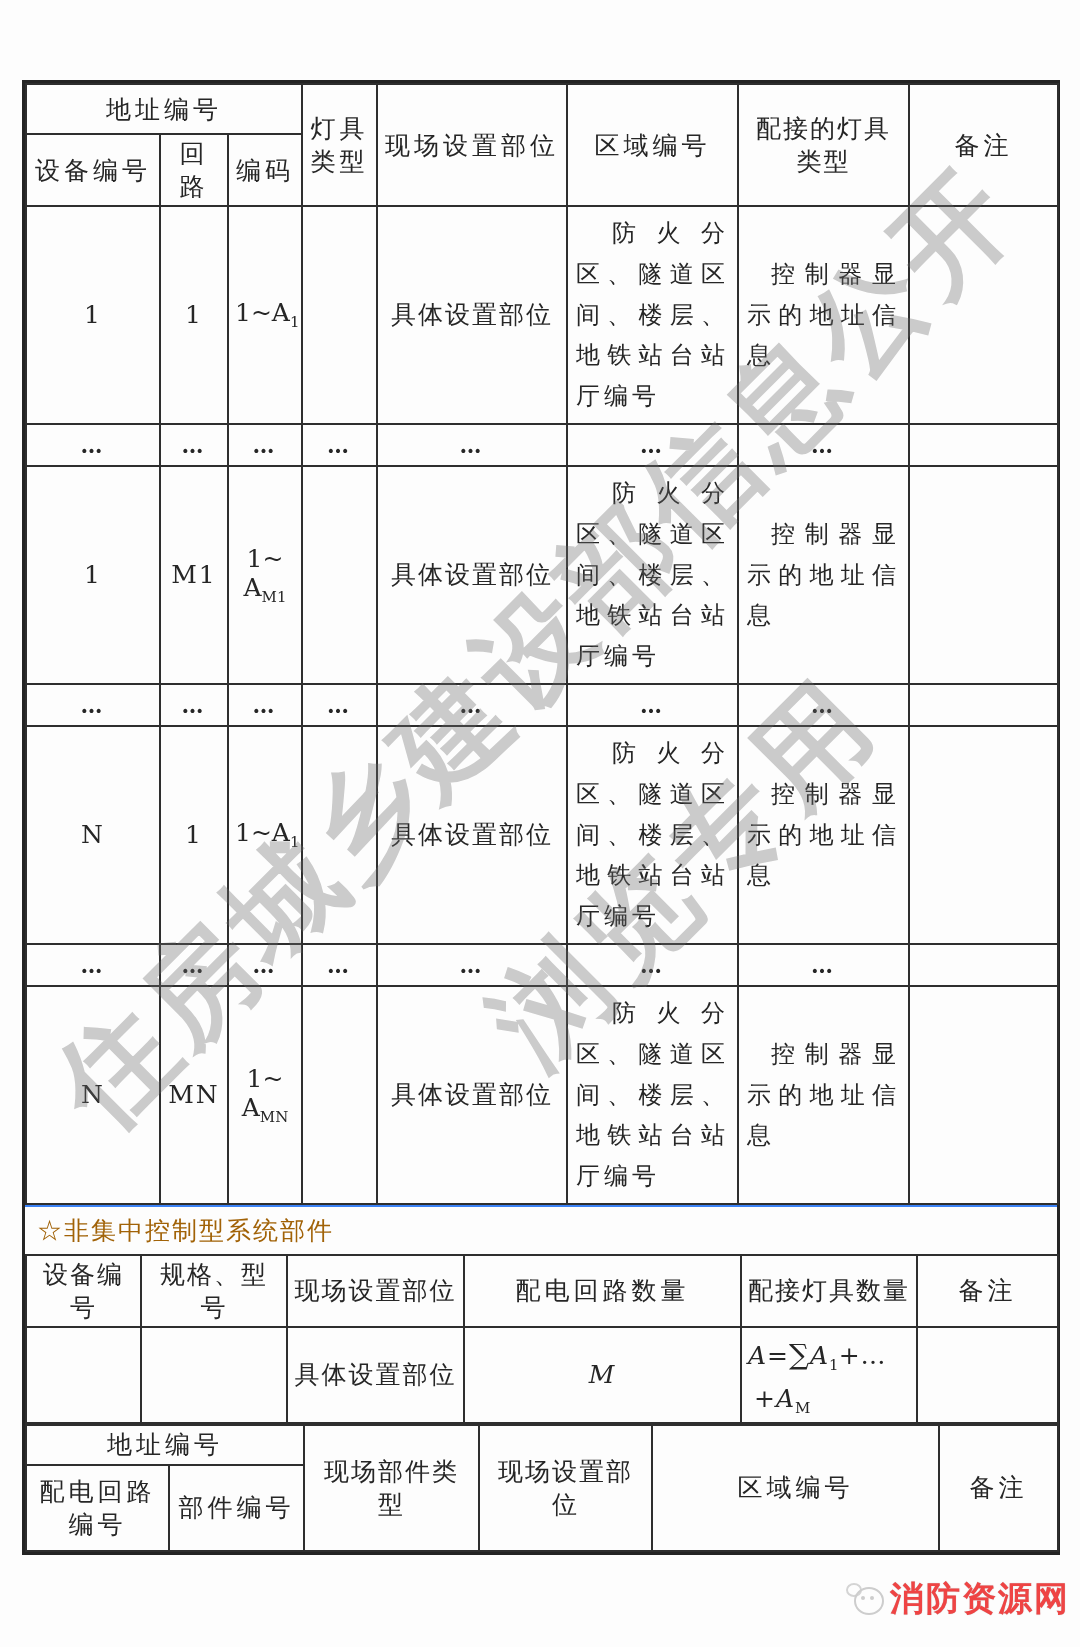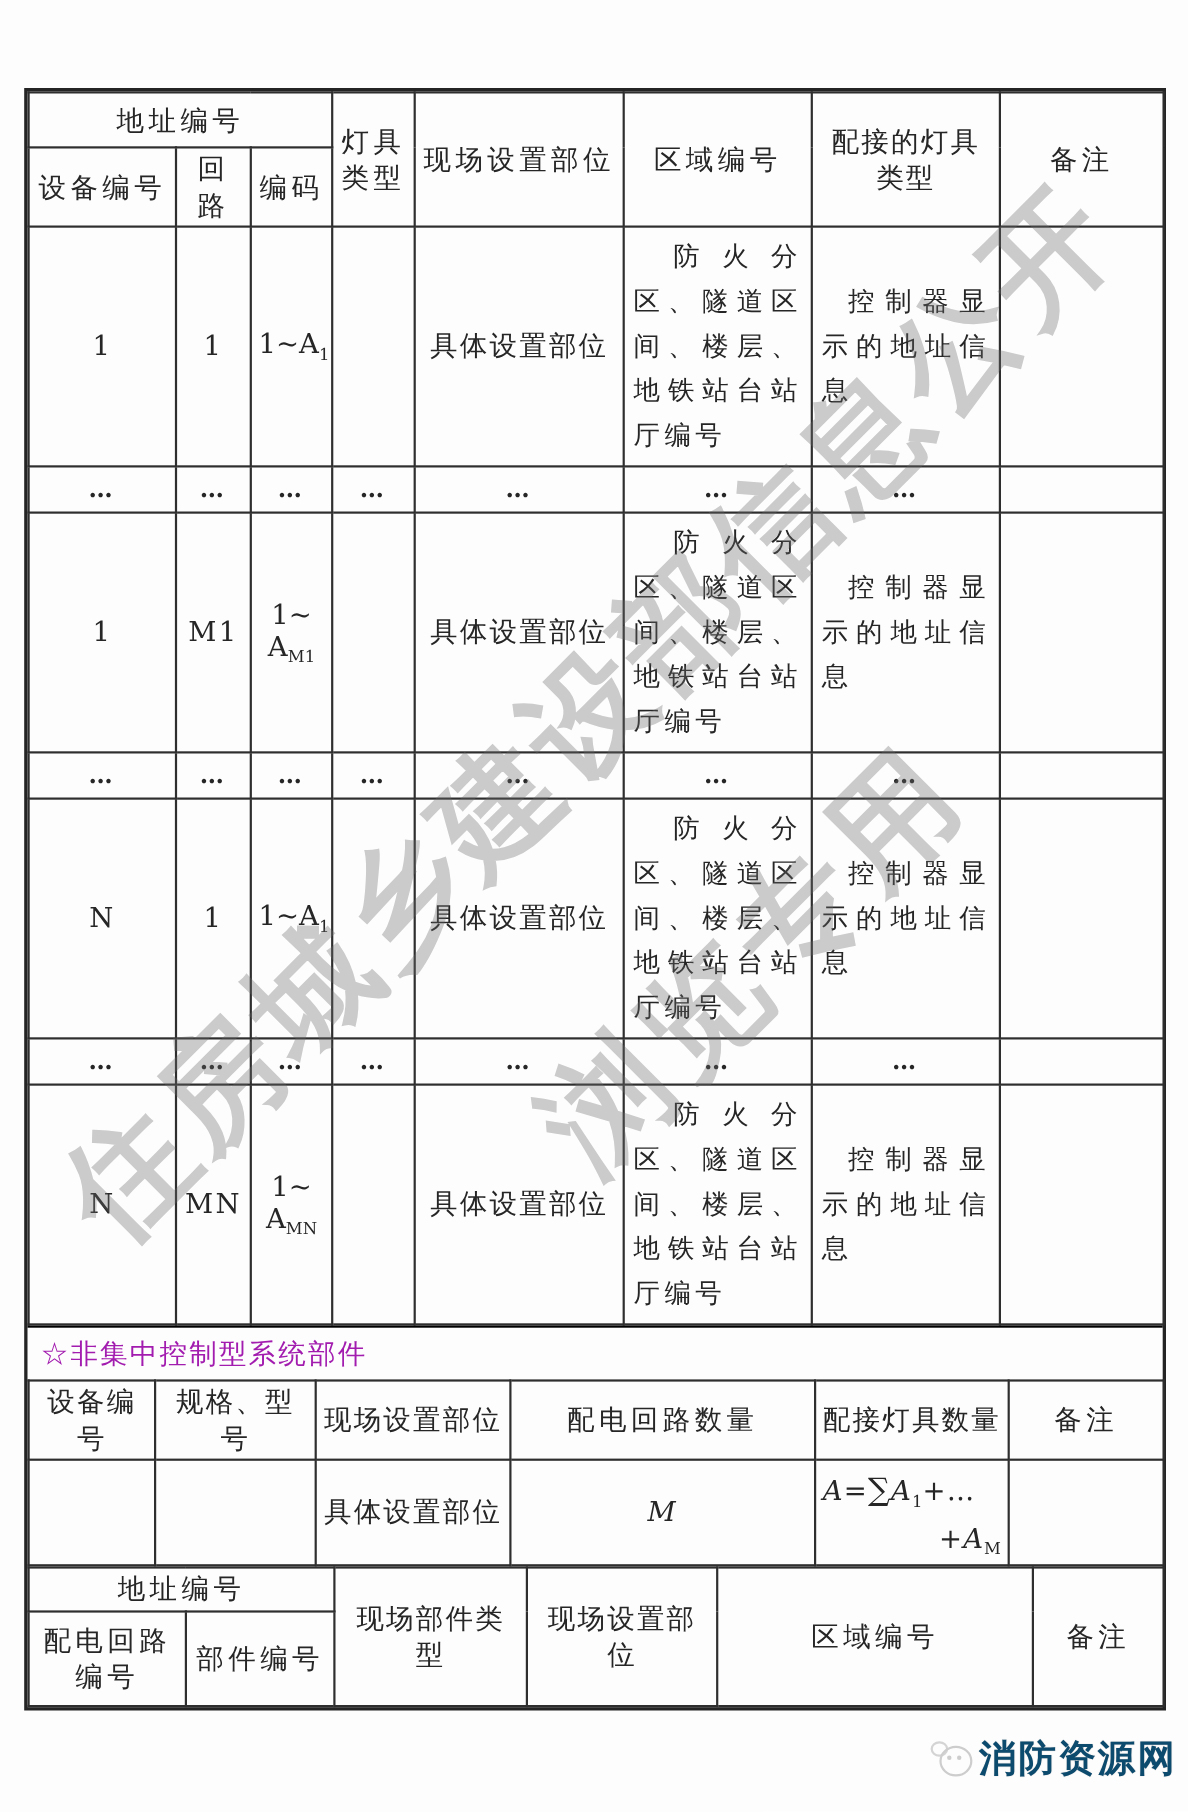--- a/index.html
+++ b/index.html
@@ -27,21 +27,21 @@
   td.blank{}
   td.just{
     text-align:justify;text-justify:inter-character;text-indent:1.5em;
     font-size:24px;letter-spacing:4px;line-height:1.7;padding:6px 8px;
   }
   td.just2{
     text-align:justify;text-justify:inter-character;text-indent:1em;
     font-size:24px;letter-spacing:4px;line-height:1.7;padding:20px 8px;
   }
   .sect{
-    border-top:2px solid #000000;font-size:25px;color:#a21caf;
+    border-top:2px solid #3b82f6;font-size:25px;color:#a16207;
     padding:7px 10px 7px 12px;letter-spacing:2px;text-align:left;
   }
   .sect.indent{padding-left:44px;}
   i{font-family:"DejaVu Serif","Liberation Serif",serif;font-style:italic;}
   sub{font-size:0.6em;letter-spacing:0;}
   .fline{line-height:1.75;letter-spacing:1px;font-size:25px;}
   .fline2{line-height:1.6;letter-spacing:1px;font-size:25px;padding-left:6px;}
   .wm{
     position:absolute;pointer-events:none;z-index:6;
     color:rgba(105,105,105,0.34);font-weight:bold;white-space:nowrap;
@@ -64,21 +64,21 @@
   }
   .brand-logo .bubble{
     position:absolute;left:-2px;top:0;width:12px;height:10px;border-radius:50%;
     border:2px solid #d4d4d4;
   }
   .brand-logo .e1,.brand-logo .e2{
     position:absolute;top:13px;width:4px;height:4px;border-radius:50%;background:#cdcdcd;
   }
   .brand-logo .e1{left:13px;} .brand-logo .e2{left:22px;}
   .brand-text{font-size:34px;letter-spacing:2px;font-weight:bold;
-    color:#0c4a6e;text-shadow:0 0 1px #bdbdbd;}
+    color:#ef4444;text-shadow:0 0 1px #bdbdbd;}
 </style>
 </head>
 <body>
 
 <div class="page">
 
 
   <div class="tbl-wrap">
 
     <table>
@@ -212,21 +212,21 @@
         <td class="hdr" style="letter-spacing:2px">配接灯具数量</td>
         <td class="hdr">备注</td>
       </tr>
       <tr style="height:92px">
         <td class="blank"></td>
         <td class="blank"></td>
         <td>具体设置部位</td>
         <td><i>M</i></td>
         <td style="letter-spacing:0;text-align:left">
           <div class="fline"><i>A</i><span>=</span><span style="font-size:28px">∑</span><i>A</i><sub>1</sub><span>+…</span></div>
-          <div class="fline2" style="text-align:right"><span>+</span><i>A</i><sub>M</sub></div>
+          <div class="fline2" style="text-align:left"><span>+</span><i>A</i><sub>M</sub></div>
         </td>
         <td class="blank"></td>
       </tr>
     </tbody>
       </table>
 
 
     <table>
       <colgroup>
         <col style="width:143px">

